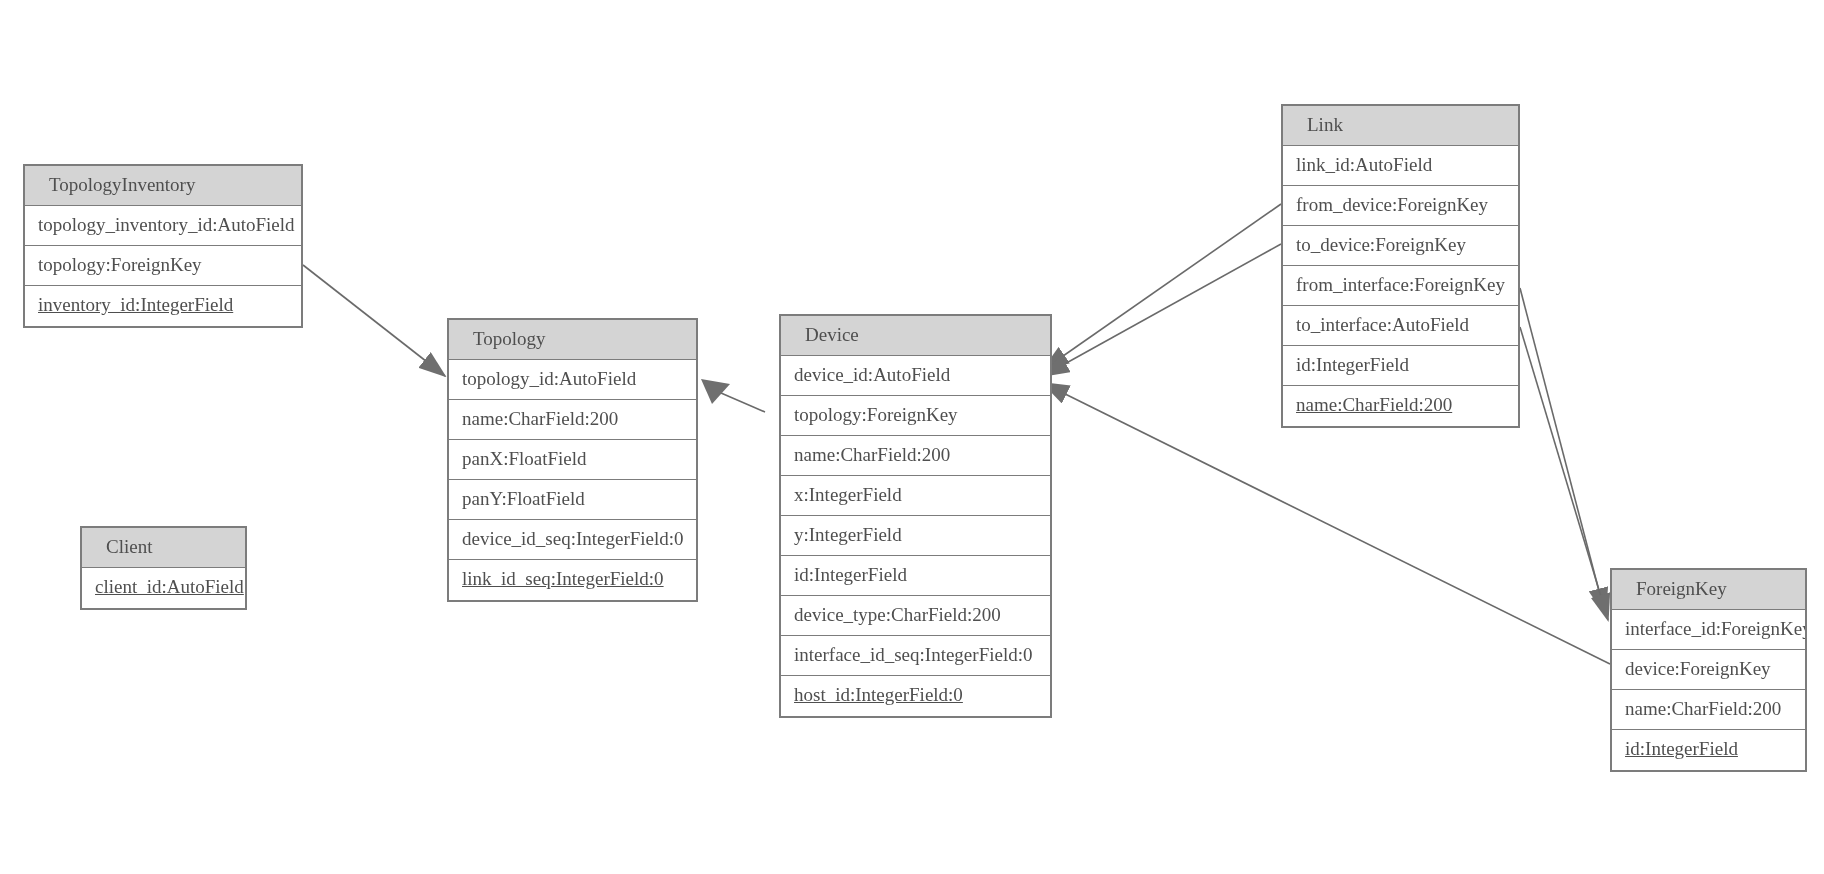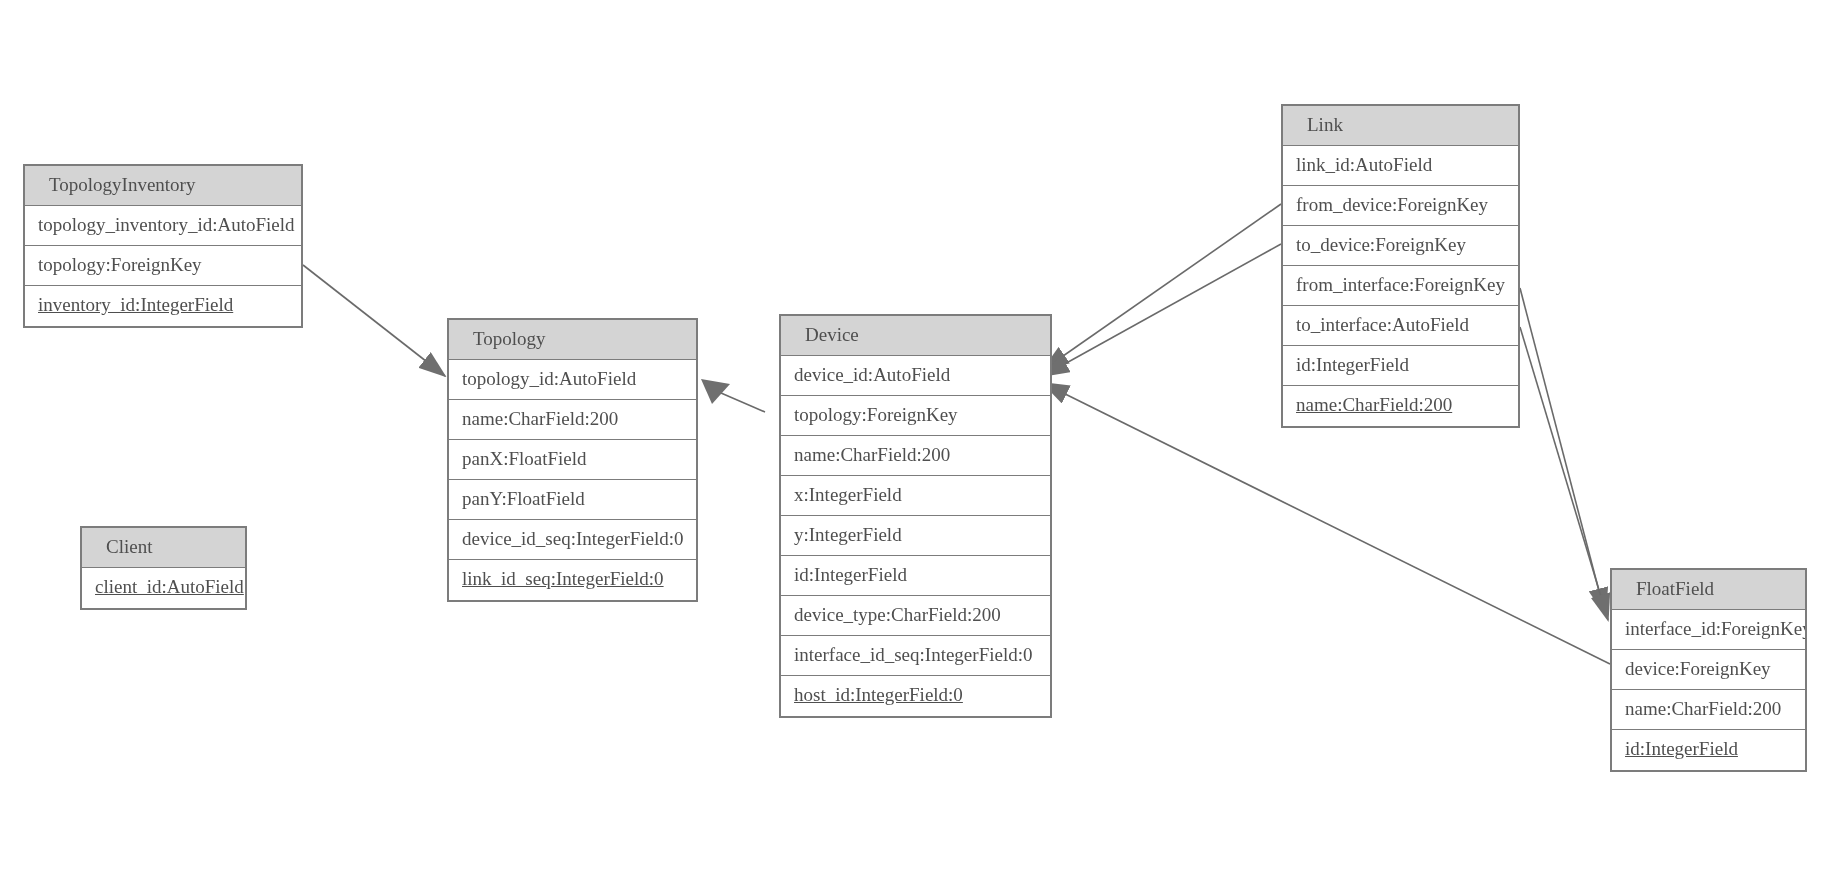--- a/index.html
+++ b/index.html
@@ -122,21 +122,21 @@
         <li>from_device:ForeignKey</li>
         <li>to_device:ForeignKey</li>
         <li>from_interface:ForeignKey</li>
         <li>to_interface:AutoField</li>
         <li>id:IntegerField</li>
         <li>name:CharField:200</li>
       </ul>
   </div>
 
   <div class="entity" style="left:1610px;top:568px;width:197px;">
-    <div class="entity-header">FloatField</div>
+    <div class="entity-header">ForeignKey</div>
     <ul class="entity-fields">
         <li>interface_id:ForeignKey</li>
         <li>device:ForeignKey</li>
         <li>name:CharField:200</li>
         <li>id:IntegerField</li>
       </ul>
   </div>
 
 </div>
 

